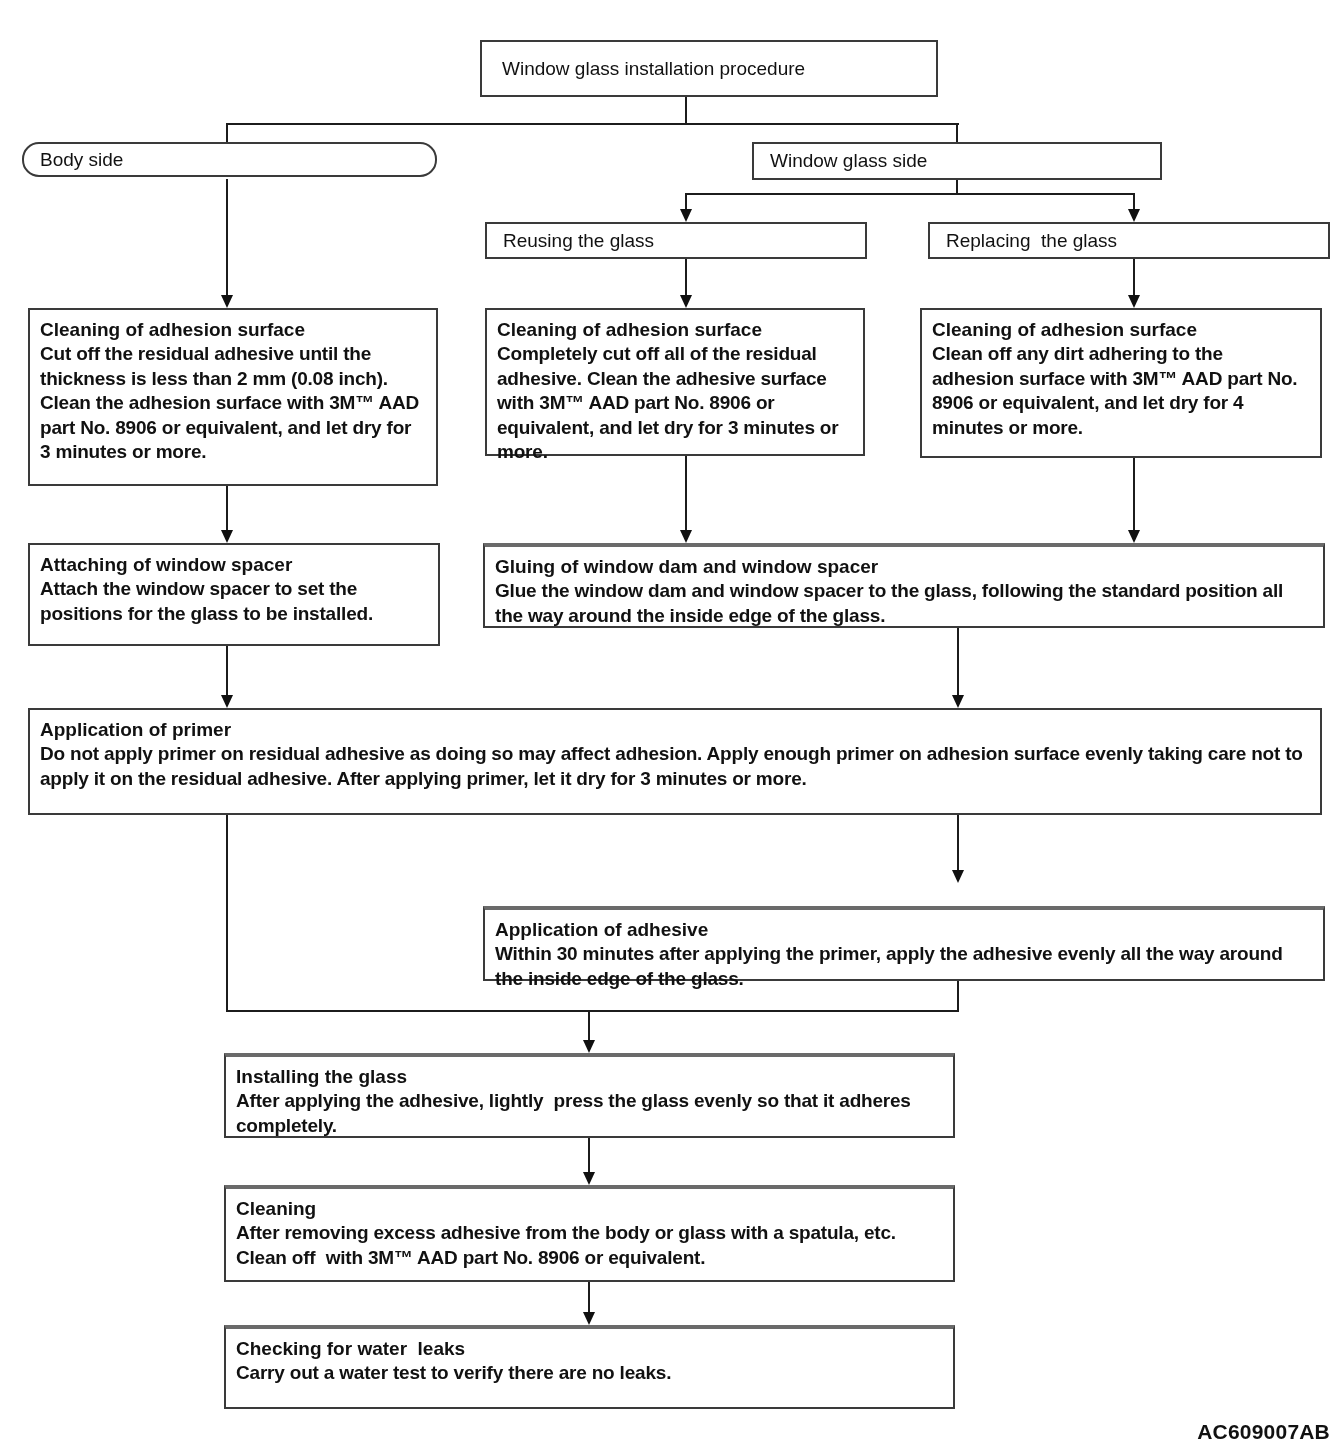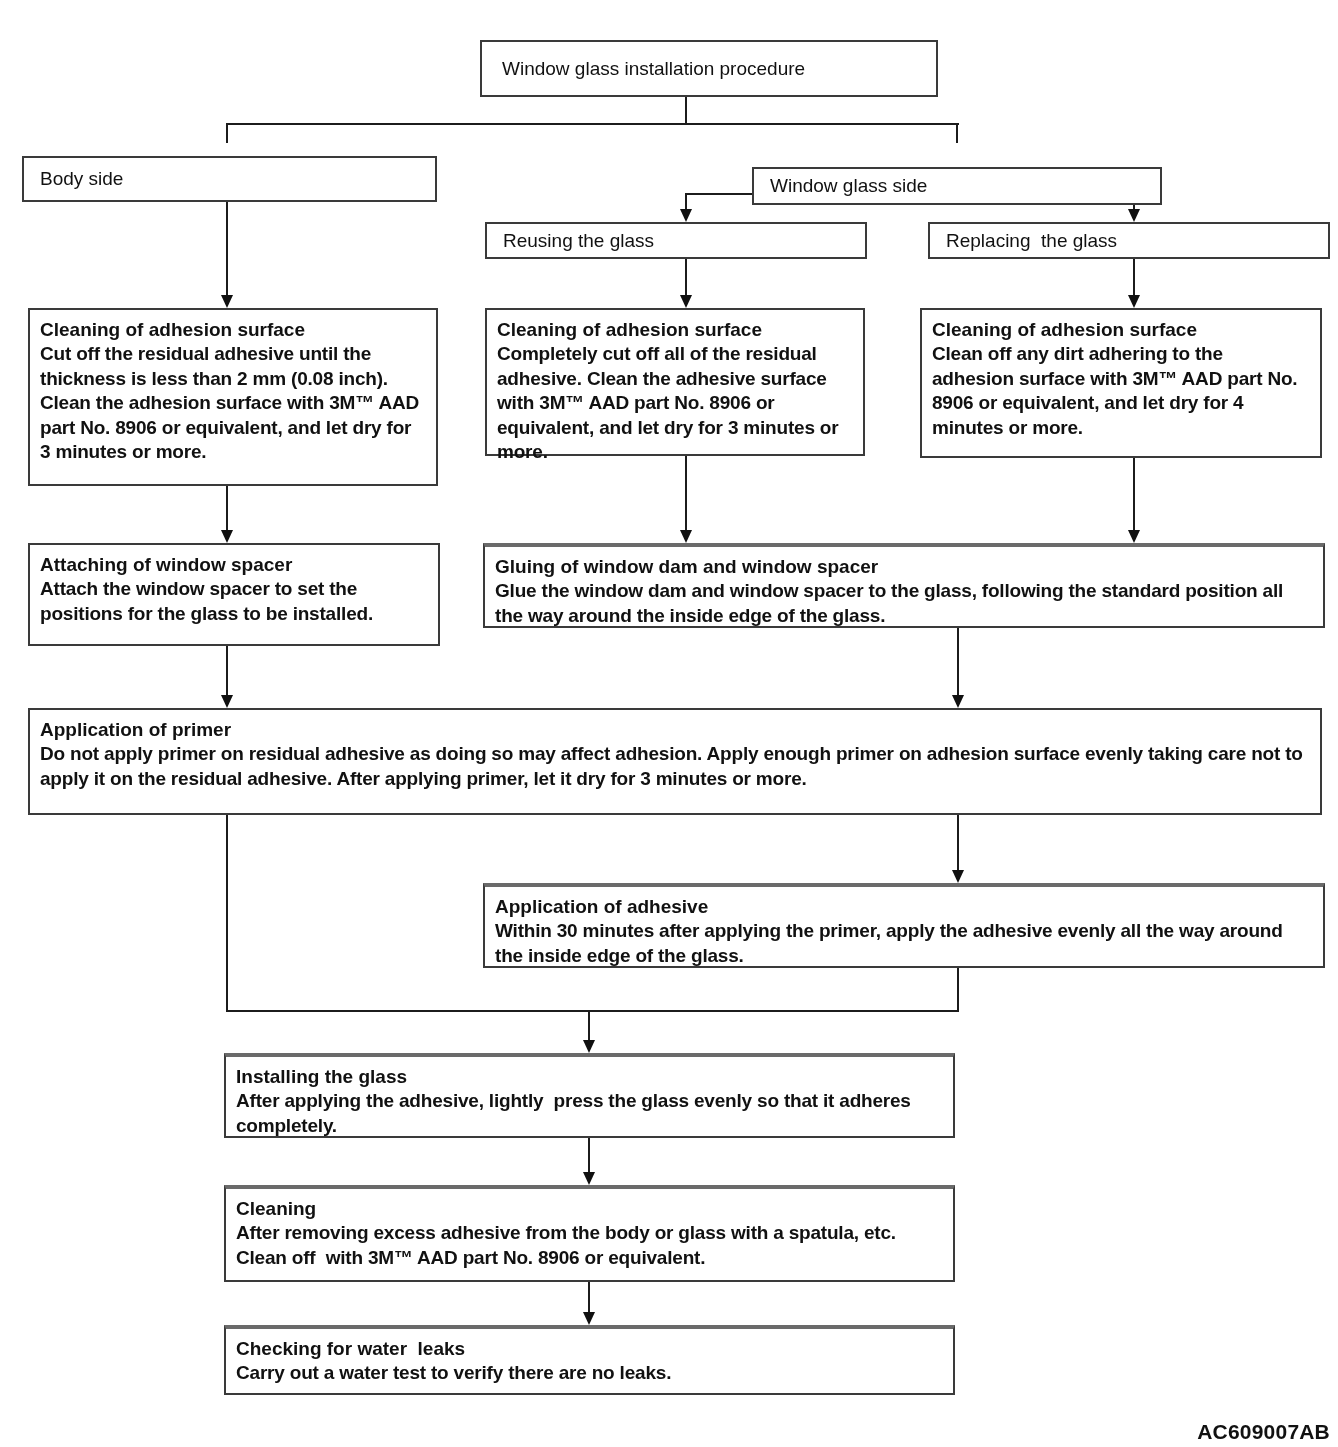--- a/index.html
+++ b/index.html
@@ -121,25 +121,25 @@
 
   <div class="vline" style="left:588px; top:1138px; height:35px;"></div>
   <div class="arrow-down" style="left:583px; top:1172px;"></div>
   <div class="vline" style="left:588px; top:1282px; height:31px;"></div>
   <div class="arrow-down" style="left:583px; top:1312px;"></div>
 
   <div class="node header-node" style="left:480px; top:40px; width:458px; height:57px; padding-left:20px;">
     <span>Window glass installation procedure</span>
   </div>
 
-  <div class="node header-node" style="left:22px; top:156px; width:415px; height:46px;">
+  <div class="node header-node" style="left:22px; top:142px; width:415px; height:35px;border-radius:17px;">
     <span>Body side</span>
   </div>
 
-  <div class="node header-node" style="left:752px; top:142px; width:410px; height:38px;margin-top:25px;">
+  <div class="node header-node" style="left:752px; top:142px; width:410px; height:38px;">
     <span>Window glass side</span>
   </div>
 
   <div class="node header-node" style="left:485px; top:222px; width:382px; height:37px;">
     <span>Reusing the glass</span>
   </div>
 
   <div class="node header-node" style="left:928px; top:222px; width:402px; height:37px;">
     <span>Replacing  the glass</span>
   </div>
@@ -167,35 +167,35 @@
   <div class="node process-node heavy-top" style="left:483px; top:543px; width:842px; height:85px;">
     <span class="node-title">Gluing of window dam and window spacer</span>
     <span class="node-body">Glue the window dam and window spacer to the glass, following the standard position all the way around the inside edge of the glass.</span>
   </div>
 
   <div class="node process-node" style="left:28px; top:708px; width:1294px; height:107px;">
     <span class="node-title">Application of primer</span>
     <span class="node-body">Do not apply primer on residual adhesive as doing so may affect adhesion. Apply enough primer on adhesion surface evenly taking care not to apply it on the residual adhesive. After applying primer, let it dry for 3 minutes or more.</span>
   </div>
 
-  <div class="node process-node heavy-top" style="left:483px; top:883px; width:842px; height:85px;">
+  <div class="node process-node heavy-top" style="left:483px; top:906px; width:842px; height:75px;">
     <span class="node-title">Application of adhesive</span>
     <span class="node-body">Within 30 minutes after applying the primer, apply the adhesive evenly all the way around the inside edge of the glass.</span>
   </div>
 
   <div class="node process-node heavy-top" style="left:224px; top:1053px; width:731px; height:85px;">
     <span class="node-title">Installing the glass</span>
     <span class="node-body">After applying the adhesive, lightly  press the glass evenly so that it adheres completely.</span>
   </div>
 
   <div class="node process-node heavy-top" style="left:224px; top:1185px; width:731px; height:97px;">
     <span class="node-title">Cleaning</span>
     <span class="node-body">After removing excess adhesive from the body or glass with a spatula, etc. Clean off  with 3M™ AAD part No. 8906 or equivalent.</span>
   </div>
 
-  <div class="node process-node heavy-top" style="left:224px; top:1325px; width:731px; height:70px;">
+  <div class="node process-node heavy-top" style="left:224px; top:1325px; width:731px; height:84px;">
     <span class="node-title">Checking for water  leaks</span>
     <span class="node-body">Carry out a water test to verify there are no leaks.</span>
   </div>
 
   <div class="figure-code" style="right:8px; top:1420px;">AC609007AB</div>
 
 </div>
 
 </body></html>

